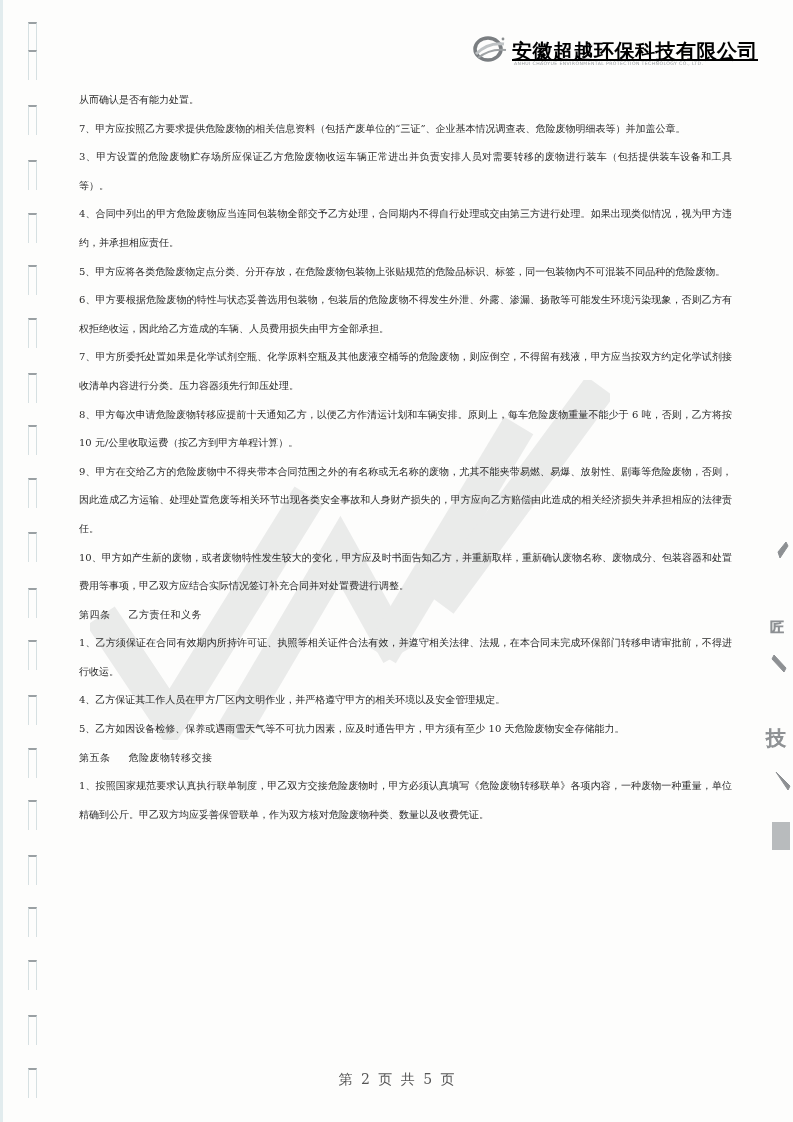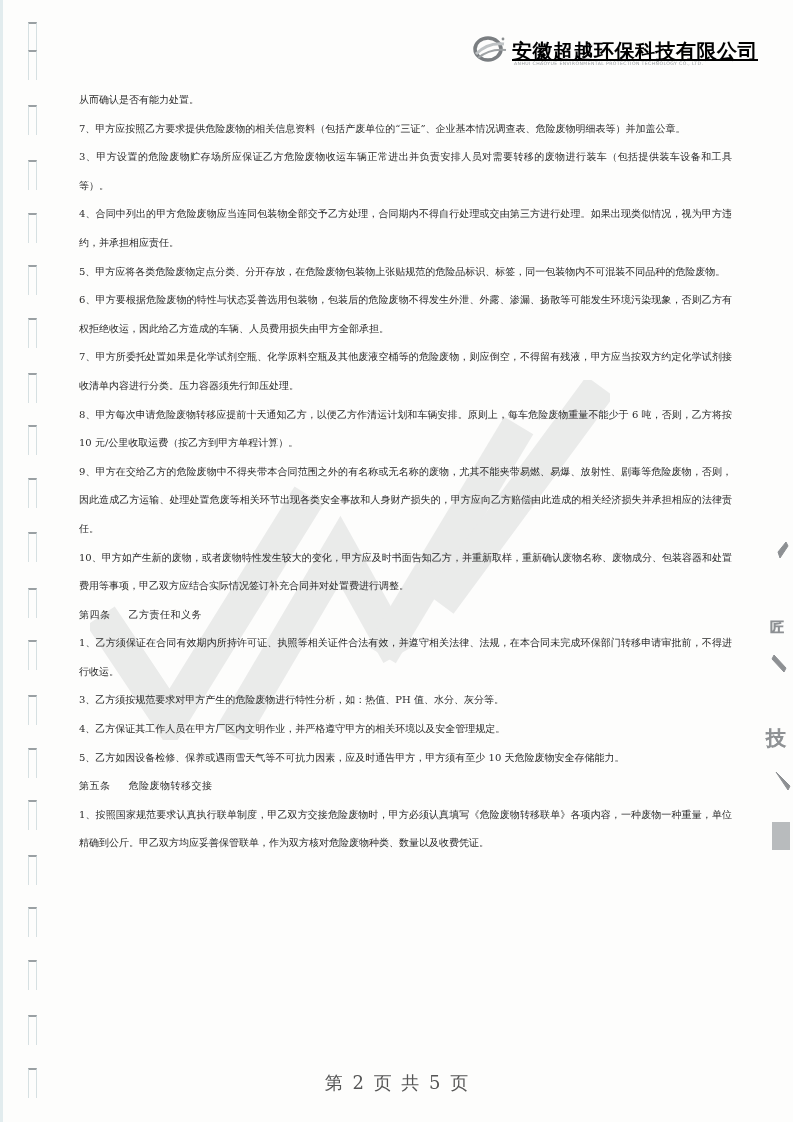--- a/index.html
+++ b/index.html
@@ -44,21 +44,21 @@
   .watermark {
     position: absolute; left: 90px; top: 380px; width: 520px; height: 360px;
     pointer-events: none; opacity: 0.16;
   }
   .side-stamp {
     position: absolute; left: 748px; top: 540px; width: 45px; height: 320px;
     pointer-events: none;
   }
   .footer {
     position: absolute; top: 1071px; left: 0; width: 793px; text-align: center;
-    font-size: 18px; color: #555; word-spacing: 4px;
+    font-size: 14px; color: #555; word-spacing: 4px;
   }
 </style>
 </head>
 <body>
 
 <div class="binding-edge"></div>
 <div id="binding-marks">
     <div class="binding-mark" style="top: 22px;"></div>
     <div class="binding-mark" style="top: 50px;"></div>
     <div class="binding-mark" style="top: 105px;"></div>
@@ -125,21 +125,20 @@
       <p>8、甲方每次申请危险废物转移应提前十天通知乙方，以便乙方作清运计划和车辆安排。原则上，每车危险废物重量不能少于 6 吨，否则，乙方将按 10 元/公里收取运费（按乙方到甲方单程计算）。</p>
       <p>9、甲方在交给乙方的危险废物中不得夹带本合同范围之外的有名称或无名称的废物，尤其不能夹带易燃、易爆、放射性、剧毒等危险废物，否则，因此造成乙方运输、处理处置危废等相关环节出现各类安全事故和人身财产损失的，甲方应向乙方赔偿由此造成的相关经济损失并承担相应的法律责任。</p>
       <p>10、甲方如产生新的废物，或者废物特性发生较大的变化，甲方应及时书面告知乙方，并重新取样，重新确认废物名称、废物成分、包装容器和处置费用等事项，甲乙双方应结合实际情况签订补充合同并对处置费进行调整。</p>
     </div>
 
   <p class="heading">
     <span>第四条</span><span class="gap"></span><span>乙方责任和义务</span>
   </p>
   <div id="article4-items">
       <p>1、乙方须保证在合同有效期内所持许可证、执照等相关证件合法有效，并遵守相关法律、法规，在本合同未完成环保部门转移申请审批前，不得进行收运。</p>
-      <p>3、乙方须按规范要求对甲方产生的危险废物进行特性分析，如：热值、PH 值、水分、灰分等。</p>
       <p>4、乙方保证其工作人员在甲方厂区内文明作业，并严格遵守甲方的相关环境以及安全管理规定。</p>
       <p>5、乙方如因设备检修、保养或遇雨雪天气等不可抗力因素，应及时通告甲方，甲方须有至少 10 天危险废物安全存储能力。</p>
     </div>
 
   <p class="heading">
     <span>第五条</span><span class="gap"></span><span>危险废物转移交接</span>
   </p>
   <div id="article5-items">
       <p>1、按照国家规范要求认真执行联单制度，甲乙双方交接危险废物时，甲方必须认真填写《危险废物转移联单》各项内容，一种废物一种重量，单位精确到公斤。甲乙双方均应妥善保管联单，作为双方核对危险废物种类、数量以及收费凭证。</p>
     </div>

